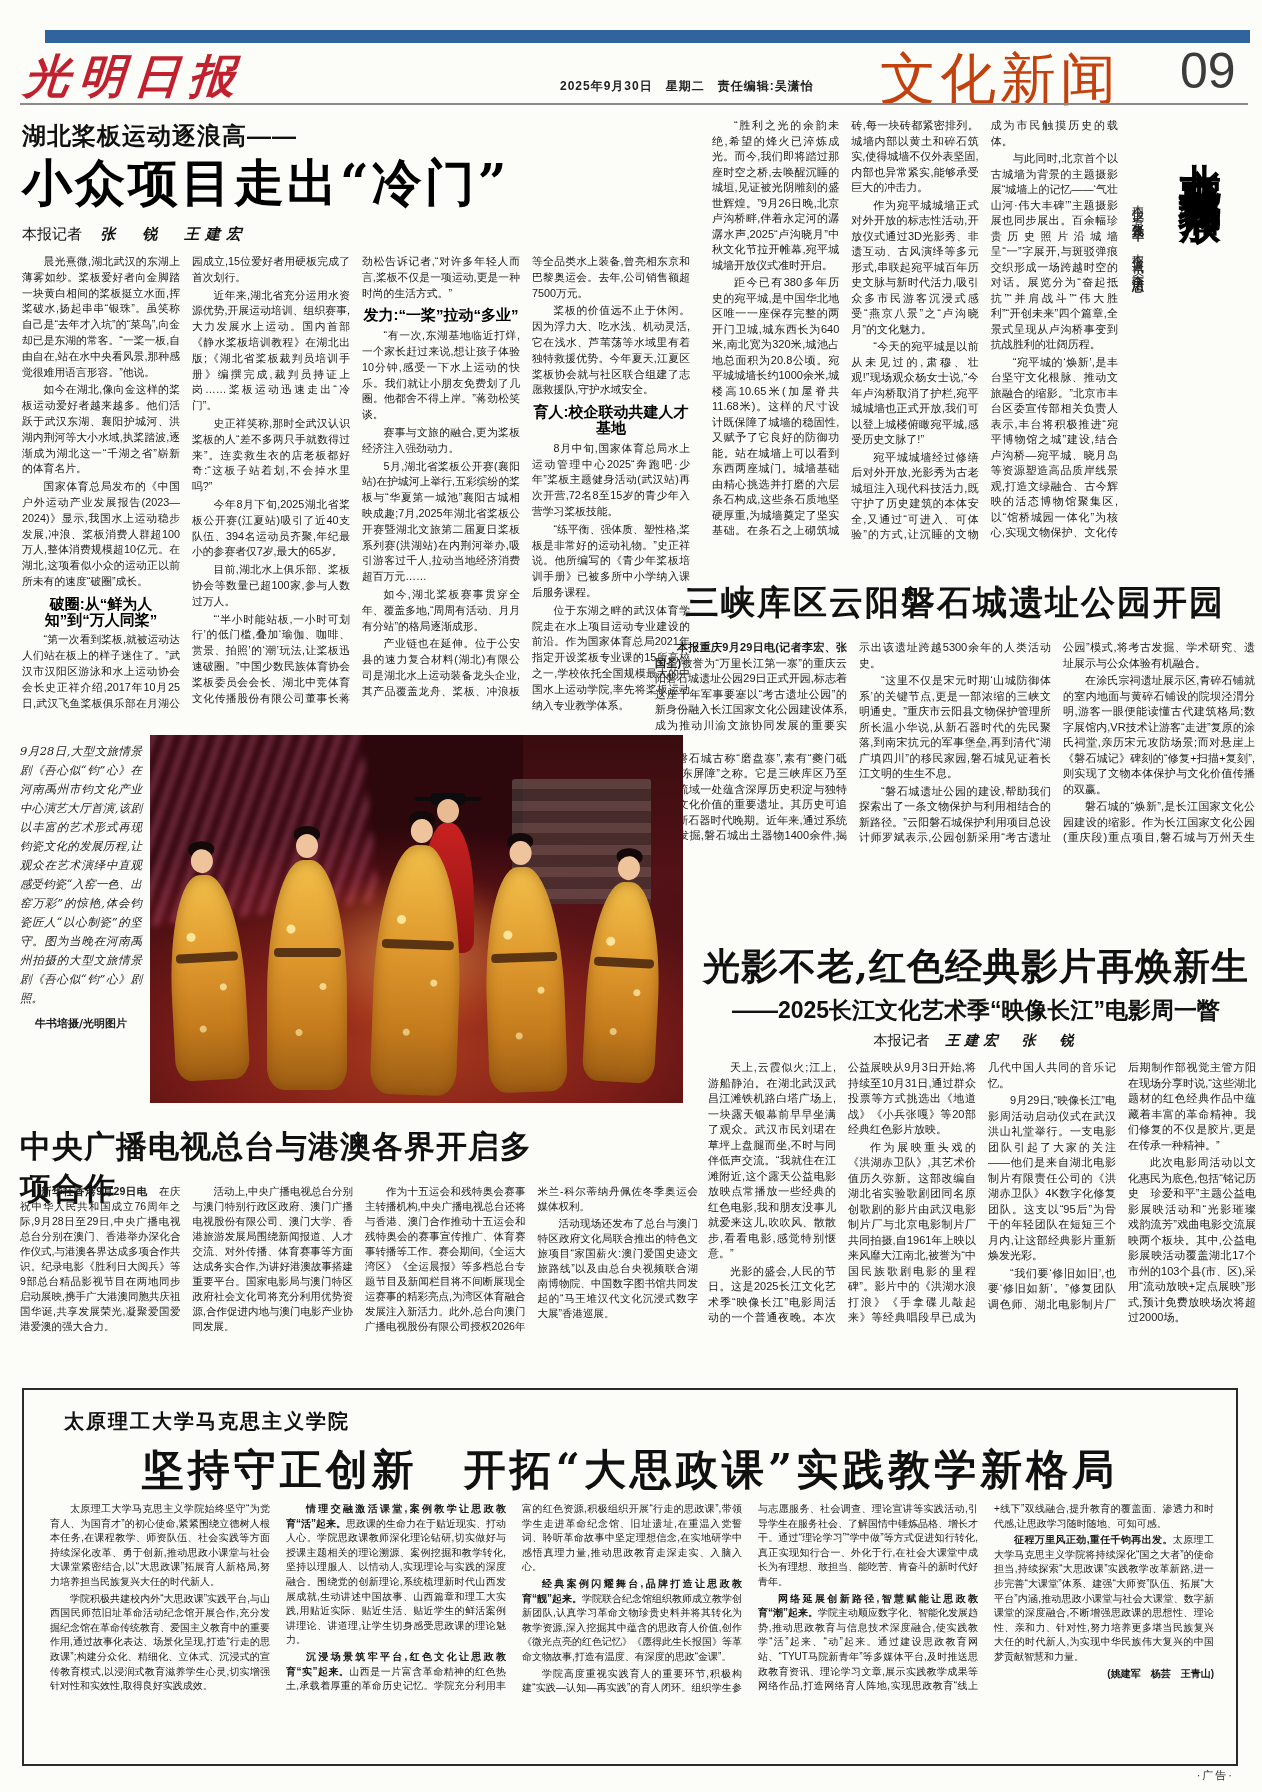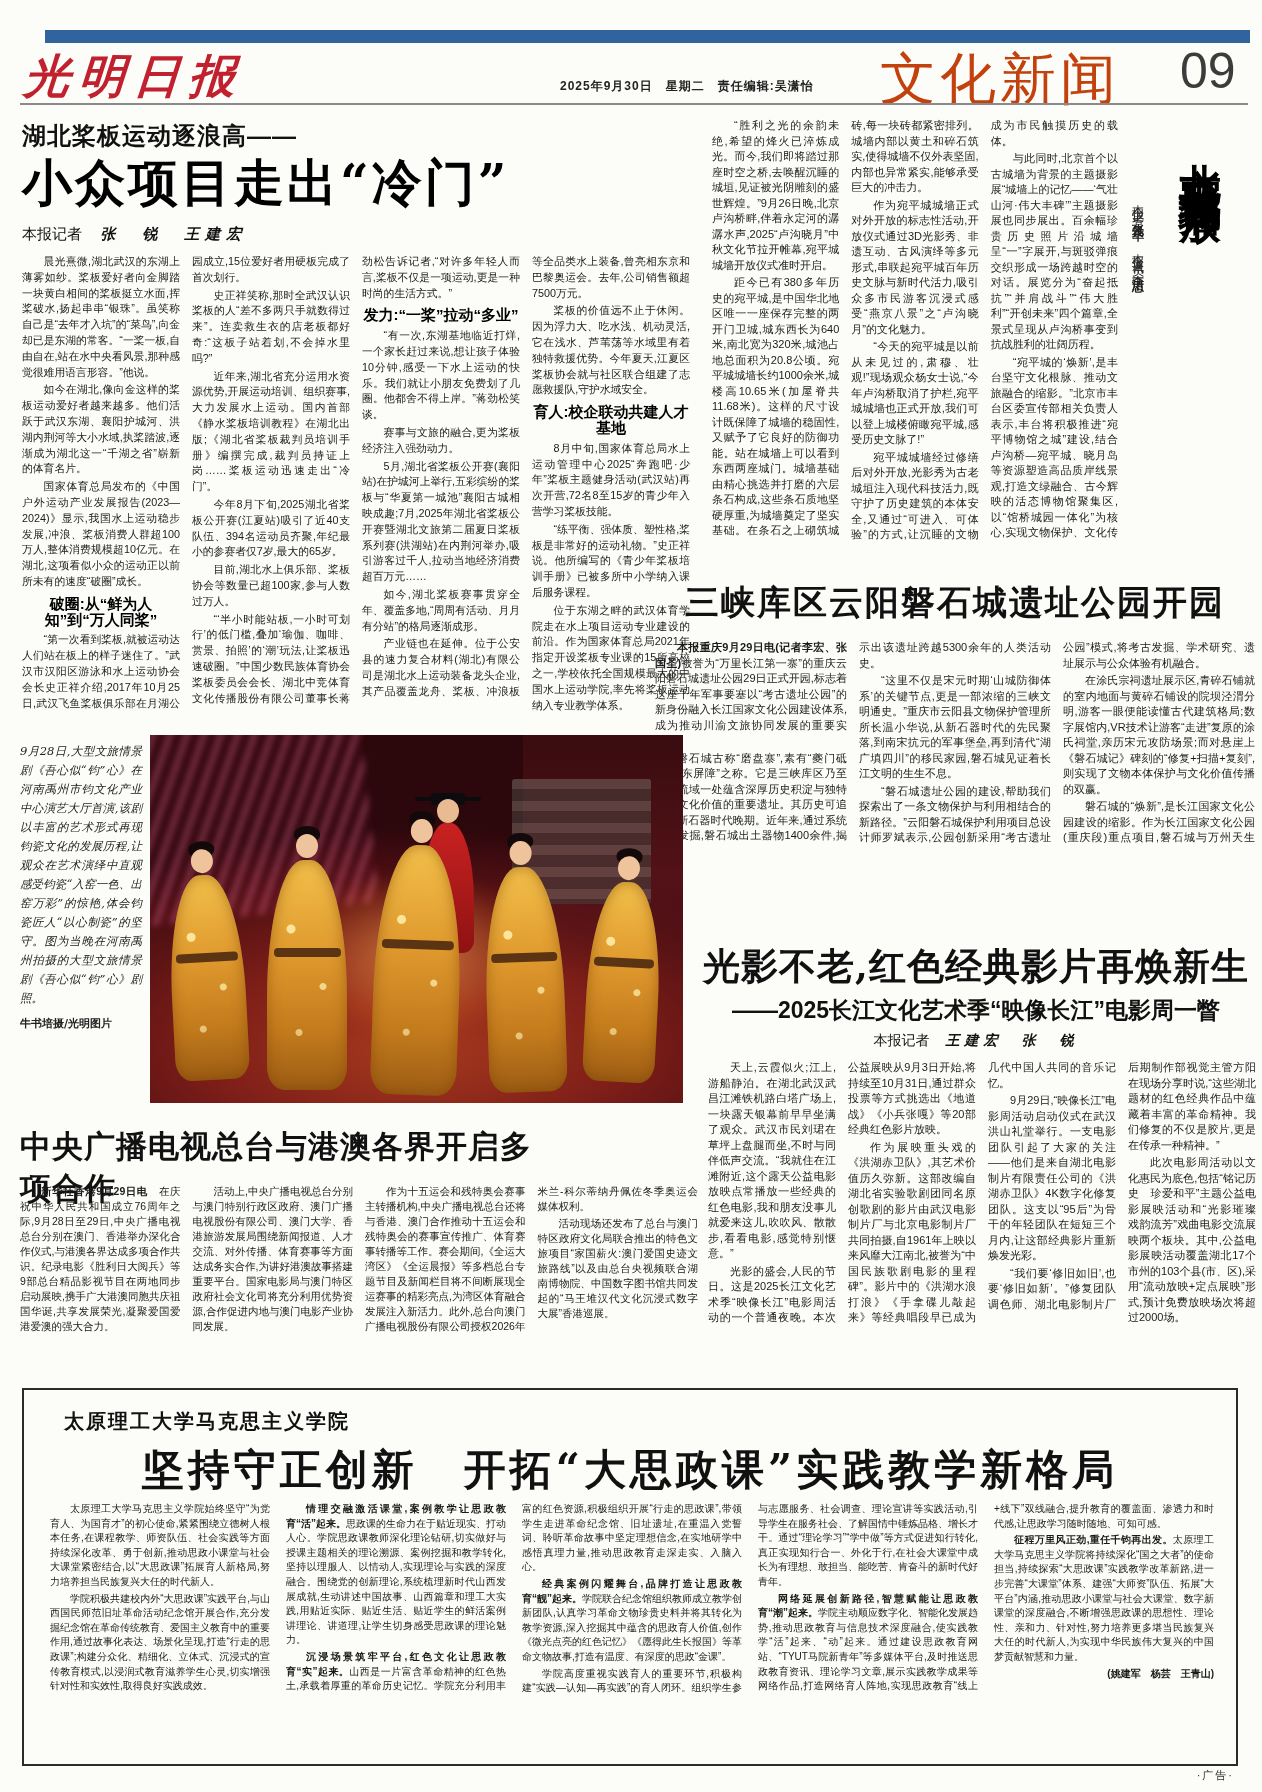--- a/index.html
+++ b/index.html
@@ -42,21 +42,21 @@
   .fig .head{position:absolute;left:50%;transform:translateX(-50%);top:-26px;width:22px;height:24px;border-radius:50%;background:#efc49d;}
   .fig .hair{position:absolute;left:50%;transform:translateX(-50%);top:-34px;width:26px;height:16px;border-radius:50% 50% 40% 40%;background:#14090a;}
   .fig .belt{position:absolute;left:8%;top:38%;width:84%;height:9px;background:#3a1c0c;border-radius:4px;opacity:.8;}
   .gold{background:linear-gradient(180deg,#f2c04a 0%,#e09a2e 40%,#c27a1c 75%,#9c5c14 100%);box-shadow:inset 0 0 14px rgba(120,60,0,.5);}
   .gold::after{content:"";position:absolute;inset:0;border-radius:inherit;background:radial-gradient(circle 7px at 30% 30%, rgba(255,245,180,.8) 0 4px, transparent 5px),radial-gradient(circle 6px at 70% 55%, rgba(255,245,180,.7) 0 3px, transparent 4px),radial-gradient(circle 6px at 40% 75%, rgba(255,245,180,.6) 0 3px, transparent 4px);}
   .official{background:linear-gradient(180deg,#c92121,#8f1212);}
   .official .hat{position:absolute;left:50%;transform:translateX(-50%);top:-30px;width:34px;height:12px;background:#0c0c0e;border-radius:4px;}
   .official .hat::before{content:"";position:absolute;left:-16px;top:4px;width:66px;height:4px;background:#0c0c0e;border-radius:2px;}
   .official .head{background:#e8bb92;top:-24px;}
   .caption{position:absolute;left:20px;top:742px;width:122px;font-family:"DejaVu Serif",serif;font-style:italic;font-size:11.5px;line-height:19px;color:#222;text-align:justify;}
-  .caption .credit{display:block;margin-top:6px;font-style:normal;font-weight:bold;text-align:left;font-size:11px;}
+  .caption .credit{display:block;margin-top:6px;font-style:normal;font-weight:bold;text-align:center;font-size:11px;}
   
   .gy-headline{position:absolute;left:700px;top:942px;width:552px;text-align:center;font-size:37px;font-weight:900;font-family:"DejaVu Serif",serif;letter-spacing:1px;}
   .gy-sub{position:absolute;left:700px;top:995px;width:552px;text-align:center;font-size:23px;font-weight:bold;color:#111;}
   .gy-byline{position:absolute;left:700px;top:1032px;width:552px;text-align:center;font-size:14px;}
   .gy-byline .names{font-family:"DejaVu Serif",serif;font-style:italic;font-weight:bold;margin-left:12px;letter-spacing:5px;}
   .gy-body{position:absolute;left:708px;top:1060px;width:548px;height:305px;column-count:4;}
   
   .cctv-headline{position:absolute;left:20px;top:1126px;width:520px;font-size:31px;font-weight:900;font-family:"DejaVu Serif",serif;letter-spacing:1px;}
   .cctv-body{position:absolute;left:20px;top:1184px;width:678px;height:180px;column-count:4;font-size:10.5px;line-height:15px;}
   
@@ -84,22 +84,22 @@
   <div class="main-byline">
     <span>本报记者</span>
     <span class="names">张　锐　王建宏</span>
   </div>
   <div class="main-body body-cols">
       <p>晨光熹微,湖北武汉的东湖上薄雾如纱。桨板爱好者向金脚踏一块黄白相间的桨板挺立水面,挥桨破水,扬起串串“银珠”。虽笑称自己是“去年才入坑”的“菜鸟”,向金却已是东湖的常客。“一桨一板,自由自在,站在水中央看风景,那种感觉很难用语言形容。”他说。</p>
       <p>如今在湖北,像向金这样的桨板运动爱好者越来越多。他们活跃于武汉东湖、襄阳护城河、洪湖内荆河等大小水域,执桨踏波,逐渐成为湖北这一“千湖之省”崭新的体育名片。</p>
       <p>国家体育总局发布的《中国户外运动产业发展报告(2023—2024)》显示,我国水上运动稳步发展,冲浪、桨板消费人群超100万人,整体消费规模超10亿元。在湖北,这项看似小众的运动正以前所未有的速度“破圈”成长。</p>
       <h4 class="sub">破圈:从“鲜为人知”到“万人同桨”</h4>
       <p>“第一次看到桨板,就被运动达人们站在板上的样子迷住了。”武汉市汉阳区游泳和水上运动协会会长史正祥介绍,2017年10月25日,武汉飞鱼桨板俱乐部在月湖公园成立,15位爱好者用硬板完成了首次划行。</p>
+      <p>近年来,湖北省充分运用水资源优势,开展运动培训、组织赛事,大力发展水上运动。国内首部《静水桨板培训教程》在湖北出版;《湖北省桨板裁判员培训手册》编撰完成,裁判员持证上岗……桨板运动迅速走出“冷门”。</p>
       <p>史正祥笑称,那时全武汉认识桨板的人“差不多两只手就数得过来”。连卖救生衣的店老板都好奇:“这板子站着划,不会掉水里吗?”</p>
-      <p>近年来,湖北省充分运用水资源优势,开展运动培训、组织赛事,大力发展水上运动。国内首部《静水桨板培训教程》在湖北出版;《湖北省桨板裁判员培训手册》编撰完成,裁判员持证上岗……桨板运动迅速走出“冷门”。</p>
       <p>今年8月下旬,2025湖北省桨板公开赛(江夏站)吸引了近40支队伍、394名运动员齐聚,年纪最小的参赛者仅7岁,最大的65岁。</p>
       <p>目前,湖北水上俱乐部、桨板协会等数量已超100家,参与人数过万人。</p>
       <p>“‘半小时能站板,一小时可划行’的低门槛,叠加‘瑜伽、咖啡、赏景、拍照’的‘潮’玩法,让桨板迅速破圈。”中国少数民族体育协会桨板委员会会长、湖北中竞体育文化传播股份有限公司董事长蒋劲松告诉记者,“对许多年轻人而言,桨板不仅是一项运动,更是一种时尚的生活方式。”</p>
       <h4 class="sub">发力:“一桨”拉动“多业”</h4>
       <p>“有一次,东湖基地临近打烊,一个家长赶过来说,想让孩子体验10分钟,感受一下水上运动的快乐。我们就让小朋友免费划了几圈。他都舍不得上岸。”蒋劲松笑谈。</p>
       <p>赛事与文旅的融合,更为桨板经济注入强劲动力。</p>
       <p>5月,湖北省桨板公开赛(襄阳站)在护城河上举行,五彩缤纷的桨板与“华夏第一城池”襄阳古城相映成趣;7月,2025年湖北省桨板公开赛暨湖北文旅第二届夏日桨板系列赛(洪湖站)在内荆河举办,吸引游客过千人,拉动当地经济消费超百万元……</p>
       <p>如今,湖北桨板赛事贯穿全年、覆盖多地,“周周有活动、月月有分站”的格局逐渐成形。</p>
       <p>产业链也在延伸。位于公安县的速力复合材料(湖北)有限公司是湖北水上运动装备龙头企业,其产品覆盖龙舟、桨板、冲浪板等全品类水上装备,曾亮相东京和巴黎奥运会。去年,公司销售额超7500万元。</p>
       <p>桨板的价值远不止于休闲。因为浮力大、吃水浅、机动灵活,它在浅水、芦苇荡等水域里有着独特救援优势。今年夏天,江夏区桨板协会就与社区联合组建了志愿救援队,守护水域安全。</p>

